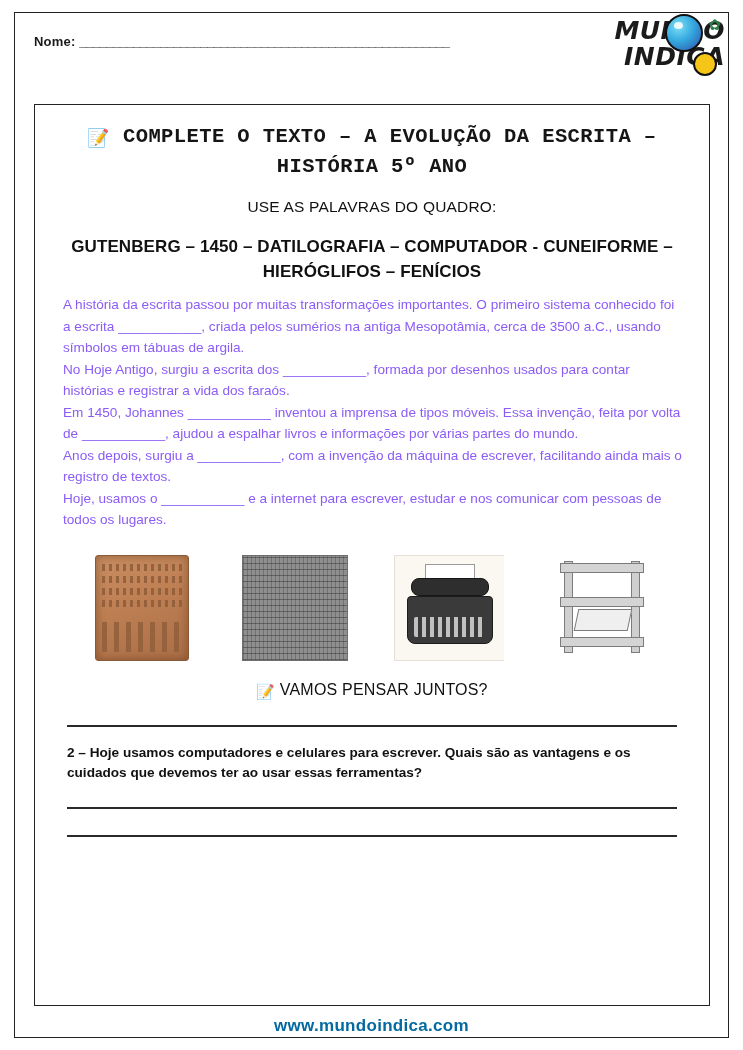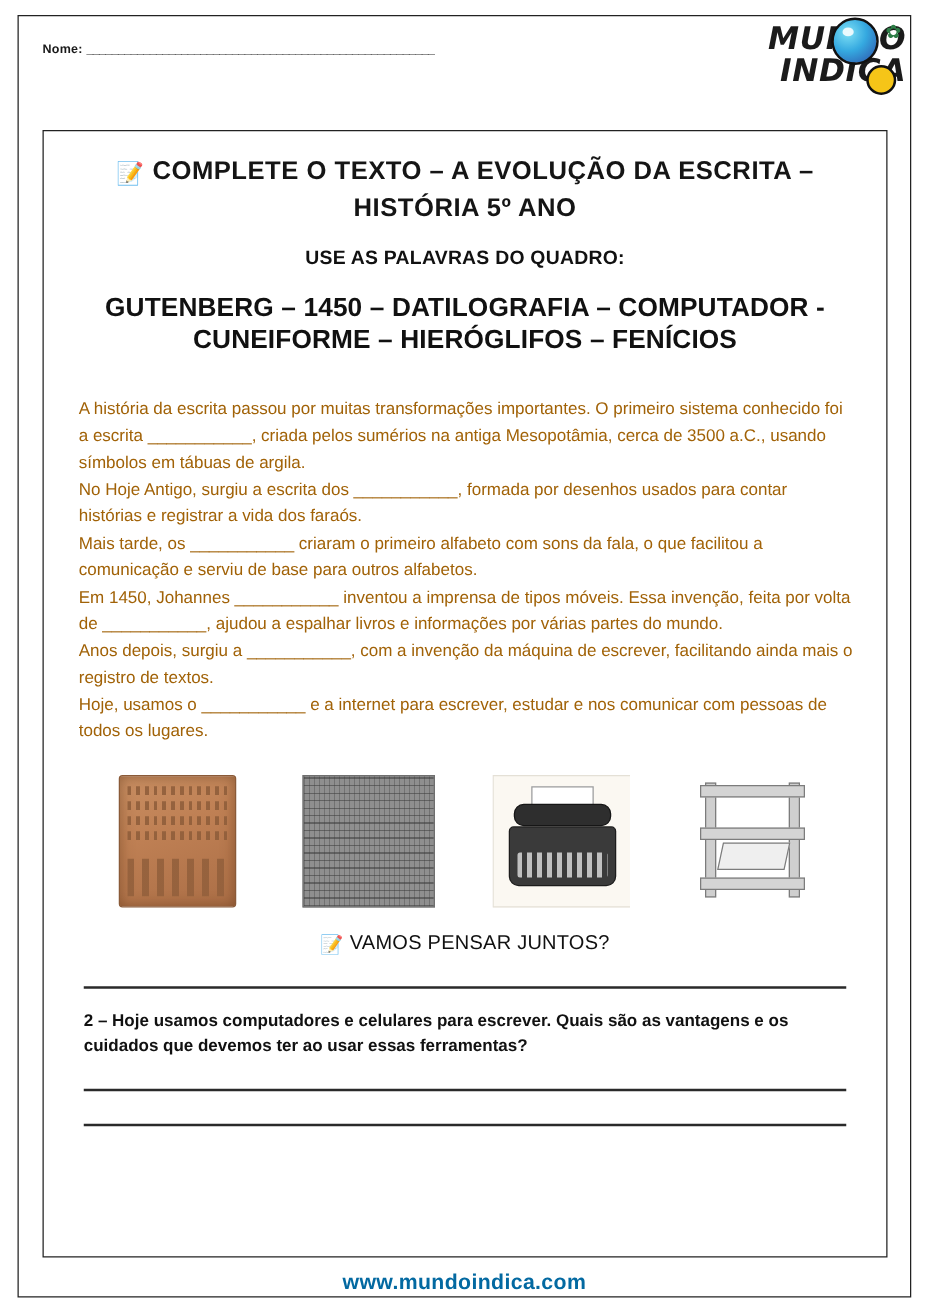--- a/index.html
+++ b/index.html
@@ -37,21 +37,21 @@
 
   
   .header {
     position: absolute;
     left: 34px;
     top: 34px;
     width: 676px;
     height: 62px;
   }
   .field-row {
-    font-size: 10px;
+    font-size: 13px;
     font-weight: bold;
     color: #1a1a1a;
     letter-spacing: .2px;
     white-space: nowrap;
     margin-bottom: 12px;
   }
   .field-row .line {
     font-weight: bold;
     letter-spacing: -0.5px;
   }
@@ -124,49 +124,50 @@
 
   .title {
     text-align: center;
     font-size: 20.5px;
     font-weight: bold;
     color: #151515;
     font-variant: small-caps;
     letter-spacing: .4px;
     line-height: 27px;
     margin: 4px 0 0 0;
+    font-family: Liberation Mono, monospace;
   }
   .title .emoji {
     font-size: 18px;
     vertical-align: -2px;
   }
 
   .subtitle {
     text-align: center;
     font-size: 15.5px;
-    font-weight: bold;
+    font-weight: normal;
     margin-top: 18px;
     letter-spacing: .2px;
   }
 
   .wordbank {
     text-align: center;
-    font-size: 21px;
+    font-size: 17px;
     font-weight: bold;
     line-height: 25px;
     margin-top: 18px;
     letter-spacing: .1px;
   }
 
   .body-text {
-    margin-top: 32px;
+    margin-top: 10px;
     padding: 0 8px 0 10px;
     font-size: 13.6px;
     line-height: 21.5px;
-    color: #a16207;
+    color: #8b5cf6;
     text-align: left;
   }
   .body-text p {
     margin: 0 0 0 0;
   }
 
   
   .img-strip {
     position: relative;
     margin-top: 22px;
@@ -361,21 +362,20 @@
       <span>COMPLETE O TEXTO – A EVOLUÇÃO DA ESCRITA – HISTÓRIA 5º ANO</span>
     </div>
 
     <div class="subtitle">USE AS PALAVRAS DO QUADRO:</div>
 
     <div class="wordbank">GUTENBERG – 1450 – DATILOGRAFIA – COMPUTADOR - CUNEIFORME – HIERÓGLIFOS – FENÍCIOS</div>
 
     <div class="body-text">
       <p>A história da escrita passou por muitas transformações importantes. O primeiro sistema conhecido foi a escrita ___________, criada pelos sumérios na antiga Mesopotâmia, cerca de 3500 a.C., usando símbolos em tábuas de argila.</p>
       <p>No Hoje Antigo, surgiu a escrita dos ___________, formada por desenhos usados para contar histórias e registrar a vida dos faraós.</p>
-      <p>Mais tarde, os ___________ criaram o primeiro alfabeto com sons da fala, o que facilitou a comunicação e serviu de base para outros alfabetos.</p>
       <p>Em 1450, Johannes ___________ inventou a imprensa de tipos móveis. Essa invenção, feita por volta de ___________, ajudou a espalhar livros e informações por várias partes do mundo.</p>
       <p>Anos depois, surgiu a ___________, com a invenção da máquina de escrever, facilitando ainda mais o registro de textos.</p>
       <p>Hoje, usamos o ___________ e a internet para escrever, estudar e nos comunicar com pessoas de todos os lugares.</p>
     </div>
 
     <div class="img-strip">
       <div class="img-card">
         <div class="egypt">
           <div class="glyphrow" style="top:8px"></div>
           <div class="glyphrow" style="top:20px"></div>

